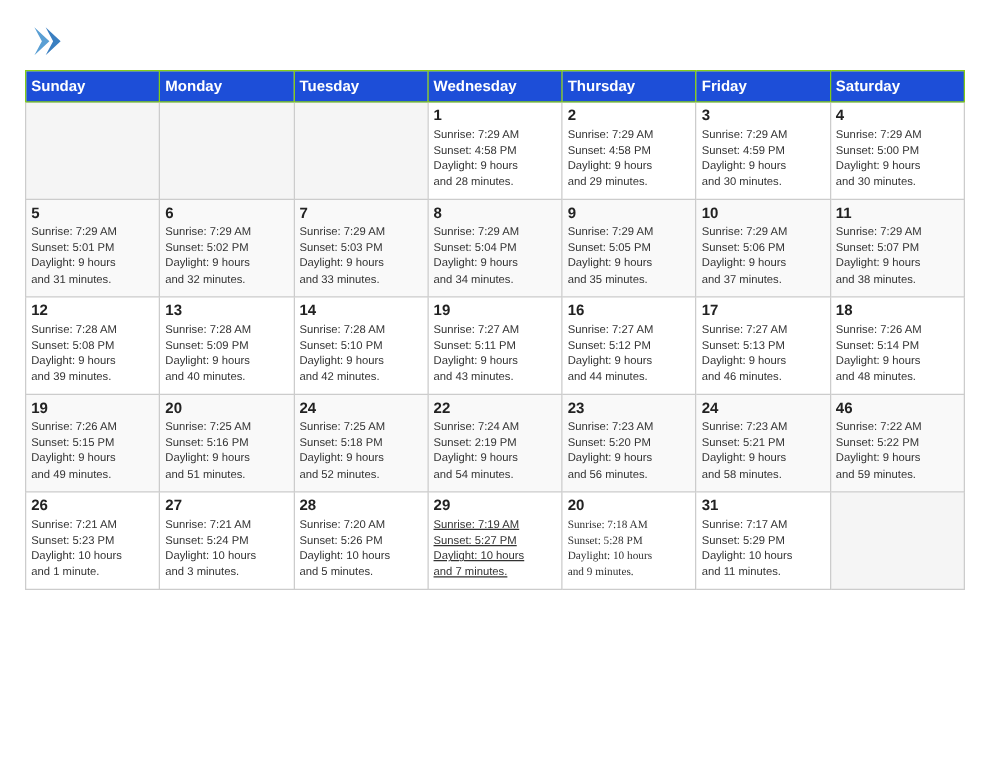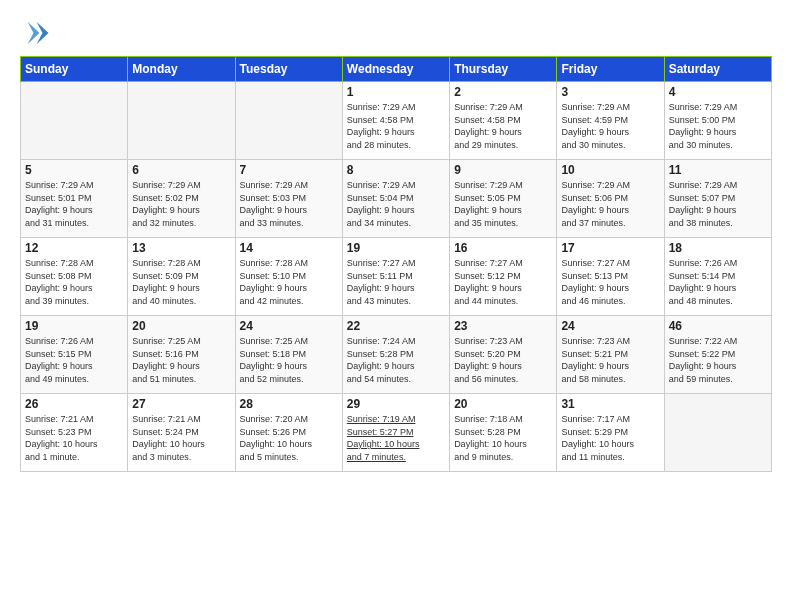--- a/index.html
+++ b/index.html
@@ -287,21 +287,21 @@
           <td>
             <span class="day-number">24</span>
             <div class="day-info" style="white-space: pre-line;">Sunrise: 7:25 AM
 Sunset: 5:18 PM
 Daylight: 9 hours
 and 52 minutes.</div>
           </td>
           <td>
             <span class="day-number">22</span>
             <div class="day-info" style="white-space: pre-line;">Sunrise: 7:24 AM
-Sunset: 5:28 PM
+Sunset: 2:19 PM
 Daylight: 9 hours
 and 54 minutes.</div>
           </td>
           <td>
             <span class="day-number">23</span>
             <div class="day-info" style="white-space: pre-line;">Sunrise: 7:23 AM
 Sunset: 5:20 PM
 Daylight: 9 hours
 and 56 minutes.</div>
           </td>
@@ -344,21 +344,21 @@
           </td>
           <td>
             <span class="day-number">29</span>
             <div class="day-info" style="white-space: pre-line; text-decoration: underline;">Sunrise: 7:19 AM
 Sunset: 5:27 PM
 Daylight: 10 hours
 and 7 minutes.</div>
           </td>
           <td>
             <span class="day-number">20</span>
-            <div class="day-info" style="white-space: pre-line;">Sunrise: 7:18 AM
+            <div class="day-info" style="white-space: pre-line; font-family: Liberation Serif, serif;">Sunrise: 7:18 AM
 Sunset: 5:28 PM
 Daylight: 10 hours
 and 9 minutes.</div>
           </td>
           <td>
             <span class="day-number">31</span>
             <div class="day-info" style="white-space: pre-line;">Sunrise: 7:17 AM
 Sunset: 5:29 PM
 Daylight: 10 hours
 and 11 minutes.</div>

